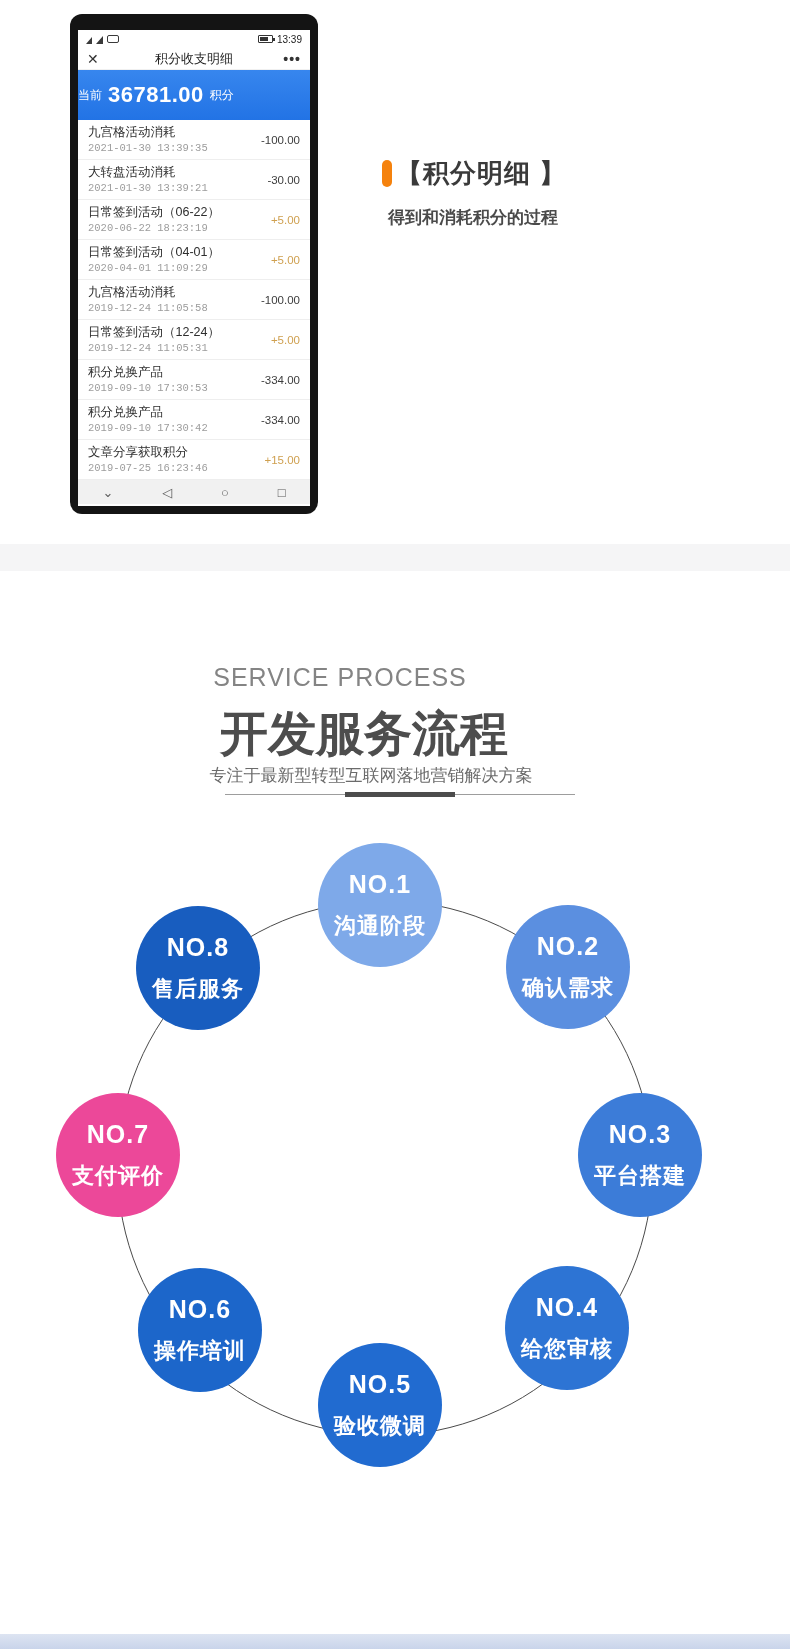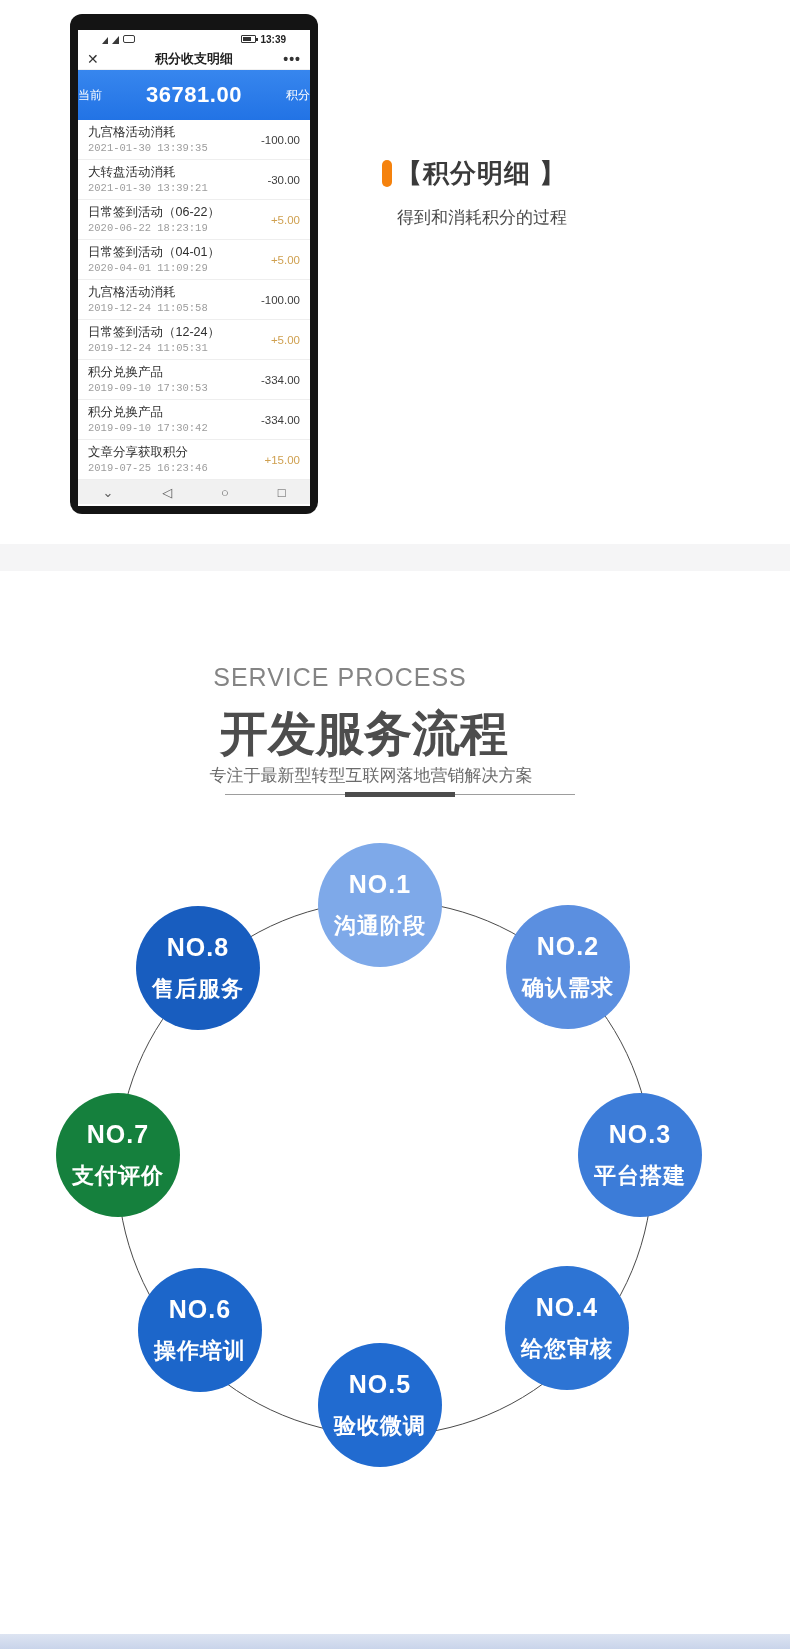--- a/index.html
+++ b/index.html
@@ -6,58 +6,58 @@
   html,body { background:#fff; }
   body { font-family:"Liberation Sans","DejaVu Sans",sans-serif; }
   .page { position:relative; width:790px; height:1649px; background:#ffffff; overflow:hidden; margin:0 auto; }
 
   
   .phone { position:absolute; left:70px; top:14px; width:248px; height:500px;
            background:#141414; border-radius:12px; padding:16px 8px 8px 8px; }
   .screen { width:232px; height:476px; background:#fff; overflow:hidden; display:flex; flex-direction:column; }
 
   .statusbar { height:18px; display:flex; align-items:center; justify-content:space-between;
-               padding:0 24px; font-size:10px; color:#333;font-weight:bold; }
+               padding:0 8px; font-size:10px; color:#333; }
   .sb-left { display:flex; align-items:flex-end; gap:4px; }
   .tri { width:0; height:0; border-left:7px solid transparent; border-bottom:8px solid #3a3a3a; }
   .tri.small { border-left-width:6px; border-bottom-width:7px; }
   .hdbox { width:12px; height:8px; border:1.3px solid #3a3a3a; border-radius:2px; margin-bottom:1px; }
   .sb-right { display:flex; align-items:center; gap:4px; font-size:10px; color:#222; }
   .battery { position:relative; width:15px; height:8px; border:1px solid #333; border-radius:1px; }
   .battery i { position:absolute; left:1px; top:1px; bottom:1px; width:8px; background:#333; display:block; }
   .battery:after { content:""; position:absolute; right:-3px; top:2px; width:2px; height:3px; background:#333; }
 
   .navbar { height:22px; display:flex; align-items:center; padding:0 9px; border-bottom:1px solid #f0f0f0; }
   .nb-close { font-size:14px; color:#333; width:30px; }
-  .nb-title { flex:1; text-align:center; font-size:13px; font-weight:bold; color:#1f1f1f; }
+  .nb-title { flex:1; text-align:center; font-size:13px; font-weight:normal; color:#1f1f1f; }
   .nb-more { font-size:14px; font-weight:bold; color:#333; width:30px; text-align:right; letter-spacing:1px; }
 
   .banner { height:50px; background:linear-gradient(180deg,#3786ee 0%,#2273e5 100%);
-            display:flex; align-items:center; justify-content:space-between; gap:6px; color:#fff; }
+            display:flex; align-items:center; justify-content:flex-start; gap:6px; color:#fff; }
   .banner .pre, .banner .suf { font-size:12px; }
   .banner .amt { font-size:22px; font-weight:bold; letter-spacing:0.5px; }
 
   .txlist { height:360px; }
   .tx { height:40px; display:flex; align-items:center; justify-content:space-between;
         padding:0 10px; border-bottom:1px solid #eeeeee; }
   .tx-t { font-size:12.5px; color:#2e2e2e; line-height:15px; }
   .tx-d { font-size:10.5px; color:#9c9c9c; line-height:13px; margin-top:2px;font-family:Liberation Mono, monospace; }
   .tx-a { font-size:11.5px; }
   .tx-a.neg { color:#3c3c3c; }
   .tx-a.pos { color:#cfa050; }
 
   .androidnav { height:24px; background:#f1f1f1; display:flex; align-items:center;
                 justify-content:space-around; color:#5a5a5a; }
   .an-i { font-size:13px; line-height:1; }
 
   
   .feature { position:absolute; left:382px; top:156px; }
   .pill { position:absolute; left:0; top:4px; width:10px; height:27px; border-radius:5px; background:#f5820d; display:block; }
   .feature h2 { margin-left:14px; font-size:26px; font-weight:bold; color:#3a3a3a; letter-spacing:1px; }
-  .feature p { margin-left:15px; margin-top:15px; font-size:17px; font-weight:400; color:#4a4a4a; }
+  .feature p { margin-left:6px; margin-top:15px; font-size:17px; font-weight:700; color:#4a4a4a; }
 
   .band { position:absolute; left:0; top:544px; width:790px; height:27px; background:#f5f5f6; }
 
   
   .eyebrow { position:absolute; left:0; top:663px; width:680px; text-align:center;
              font-size:25px; color:#848484; letter-spacing:1px; }
   .proc-title { position:absolute; left:0; top:702px; width:728px; text-align:center;
                 font-size:48px; font-weight:bold; color:#4d4d4d; }
   .proc-sub { position:absolute; left:0; top:764px; width:742px; text-align:center;
               font-size:17px; color:#6b6b6b; }
@@ -234,21 +234,21 @@
     <span>给您审核</span>
   </div>
   <div class="step c5" style="background: rgb(33, 107, 208);">
     <b>NO.5</b>
     <span>验收微调</span>
   </div>
   <div class="step c6" style="background: rgb(28, 102, 202);">
     <b>NO.6</b>
     <span>操作培训</span>
   </div>
-  <div class="step c7" style="background: #15803d;">
+  <div class="step c7" style="background: #ec4899;">
     <b>NO.7</b>
     <span>支付评价</span>
   </div>
   <div class="step c8" style="background: rgb(24, 93, 191);">
     <b>NO.8</b>
     <span>售后服务</span>
   </div>
 
   <div class="footstrip"></div>
 

